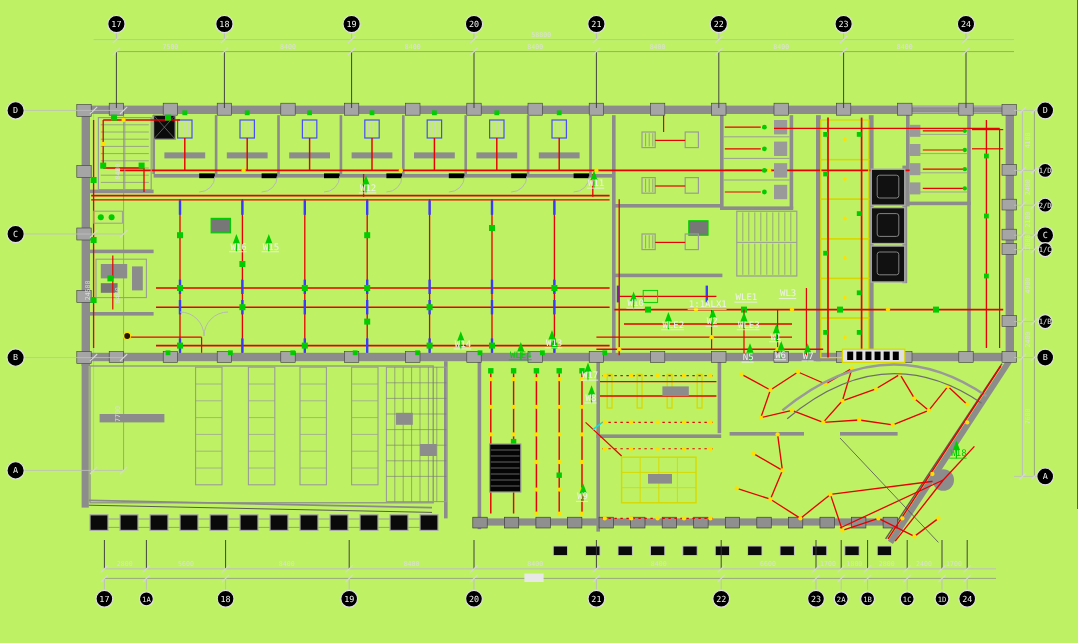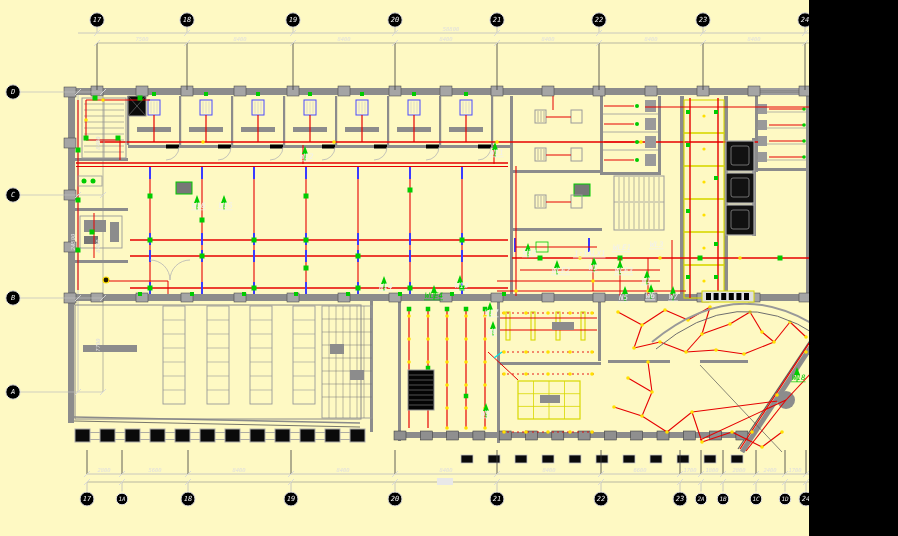--- a/index.html
+++ b/index.html
@@ -1,17 +1,17 @@
 <!DOCTYPE html>
 <html><head>
 <meta charset="utf-8">
 <style>
   html,body{margin:0;padding:0;background:#000;}
-  .stage{position:relative;width:809px;height:536px;background:#fef9c3;overflow:hidden;
-         font-family:"DejaVu Sans Mono",monospace;font-style:italic;}
+  .stage{position:relative;width:898px;height:536px;background:#bef264;overflow:hidden;
+         font-family:"DejaVu Sans Mono",monospace;}
   svg text{font-family:"DejaVu Sans Mono",monospace;}
   .bub{font-size:7px;fill:#f0f0f0;text-anchor:middle;}
   .bubs{font-size:6px;fill:#e8e8e8;text-anchor:middle;}
   .dim{font-size:5.5px;fill:#dedede;text-anchor:middle;}
   .lbl{font-size:7.5px;}
 </style>
 </head>
 <body>
 
 <div class="stage">

